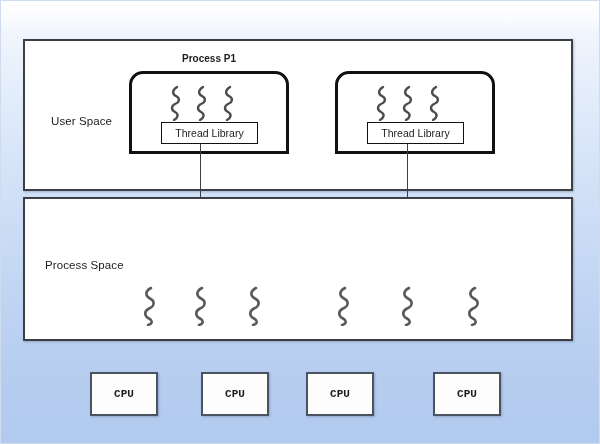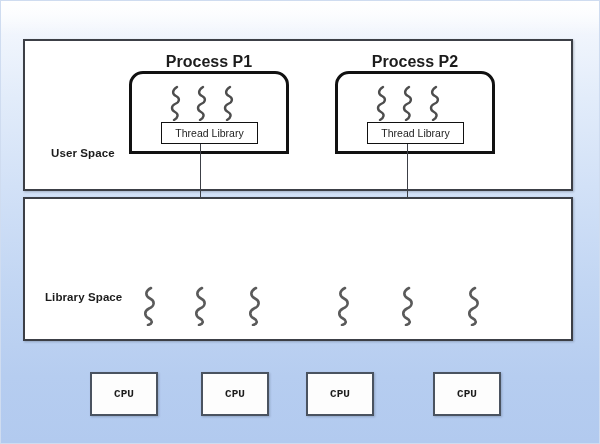--- a/index.html
+++ b/index.html
@@ -46,43 +46,42 @@
     border: 2px solid #3c3f46;
     box-sizing: border-box;
     box-shadow: 1px 1px 2px rgba(40,50,70,0.28);
   }
   #user-space-panel  { left: 22px; top: 38px;  width: 550px; height: 152px; }
   #kernel-space-panel{ left: 22px; top: 196px; width: 550px; height: 144px; }
 
   .space-label {
     position: absolute;
     font-size: 11.5px;
-    font-weight: 700;
+    font-weight: 400;
     color: #1c1c1c;
     letter-spacing: .1px;
     white-space: nowrap;
-    margin-top: 32px;
   }
   #user-space-label   { left: 50px; top: 114px; }
   #kernel-space-label { left: 44px; top: 258px; }
 
   
   .process-box {
     position: absolute;
     background: #ffffff;
     border: 3px solid #111111;
     border-radius: 14px 14px 0 0;
     box-sizing: border-box;
   }
   #process-p1-box { left: 128px; top: 70px; width: 160px; height: 83px; }
   #process-p2-box { left: 334px; top: 70px; width: 160px; height: 83px; }
 
   .process-title {
     position: absolute;
-    font-size: 16px;
+    font-size: 10px;
     font-weight: 700;
     color: #1c1c1c;
     white-space: nowrap;
     text-align: center;
   }
   #process-p1-title { left: 128px; top: 52px; width: 160px; }
   #process-p2-title { left: 334px; top: 52px; width: 160px; }
 
   
   .thread-library-box {
@@ -165,21 +164,20 @@
       </svg>
   </div>
   <div class="squiggle user" style="left:221px; top:84px;">
     <svg width="14" height="36" viewBox="0 0 14 36">
         <path d="M8 2 C3 5, 3 9, 7 11 C11 13, 11 17, 6 19 C2 21, 2 25, 6 27 C10 29, 9 33, 5 35"></path>
       </svg>
   </div>
 
   <div class="thread-library-box" id="thread-library-p1">Thread Library</div>
 
-  <div class="process-title" id="process-p2-title">Process P2</div>
   <div class="process-box" id="process-p2-box"></div>
 
   <div class="squiggle user" style="left:374px; top:84px;">
     <svg width="14" height="36" viewBox="0 0 14 36">
         <path d="M8 2 C3 5, 3 9, 7 11 C11 13, 11 17, 6 19 C2 21, 2 25, 6 27 C10 29, 9 33, 5 35"></path>
       </svg>
   </div>
   <div class="squiggle user" style="left:400px; top:84px;">
     <svg width="14" height="36" viewBox="0 0 14 36">
         <path d="M8 2 C3 5, 3 9, 7 11 C11 13, 11 17, 6 19 C2 21, 2 25, 6 27 C10 29, 9 33, 5 35"></path>
@@ -193,21 +191,21 @@
 
   <div class="thread-library-box" id="thread-library-p2">Thread Library</div>
 
   <div class="connector-solid" style="left:199px; top:143px; height:148px;"></div>
   <div class="connector-dotted" style="left:199px; top:258px; height:33px;"></div>
 
   <div class="connector-solid" style="left:406px; top:143px; height:148px;"></div>
   <div class="connector-dotted" style="left:406px; top:240px; height:51px;"></div>
 
   <div class="space-panel" id="kernel-space-panel"></div>
-  <div class="space-label" id="kernel-space-label">Library Space</div>
+  <div class="space-label" id="kernel-space-label">Process Space</div>
 
   <div class="squiggle" style="left:141px; top:285px;">
     <svg width="15" height="40" viewBox="0 0 15 40">
         <path d="M9 2 C3 5, 3 10, 8 12.5 C13 15, 13 20, 7 22.5 C2 25, 2 30, 7 32.5 C11.5 35, 10 38, 6 39"></path>
       </svg>
   </div>
   <div class="squiggle" style="left:192px; top:285px;">
     <svg width="15" height="40" viewBox="0 0 15 40">
         <path d="M9 2 C3 5, 3 10, 8 12.5 C13 15, 13 20, 7 22.5 C2 25, 2 30, 7 32.5 C11.5 35, 10 38, 6 39"></path>
       </svg>

